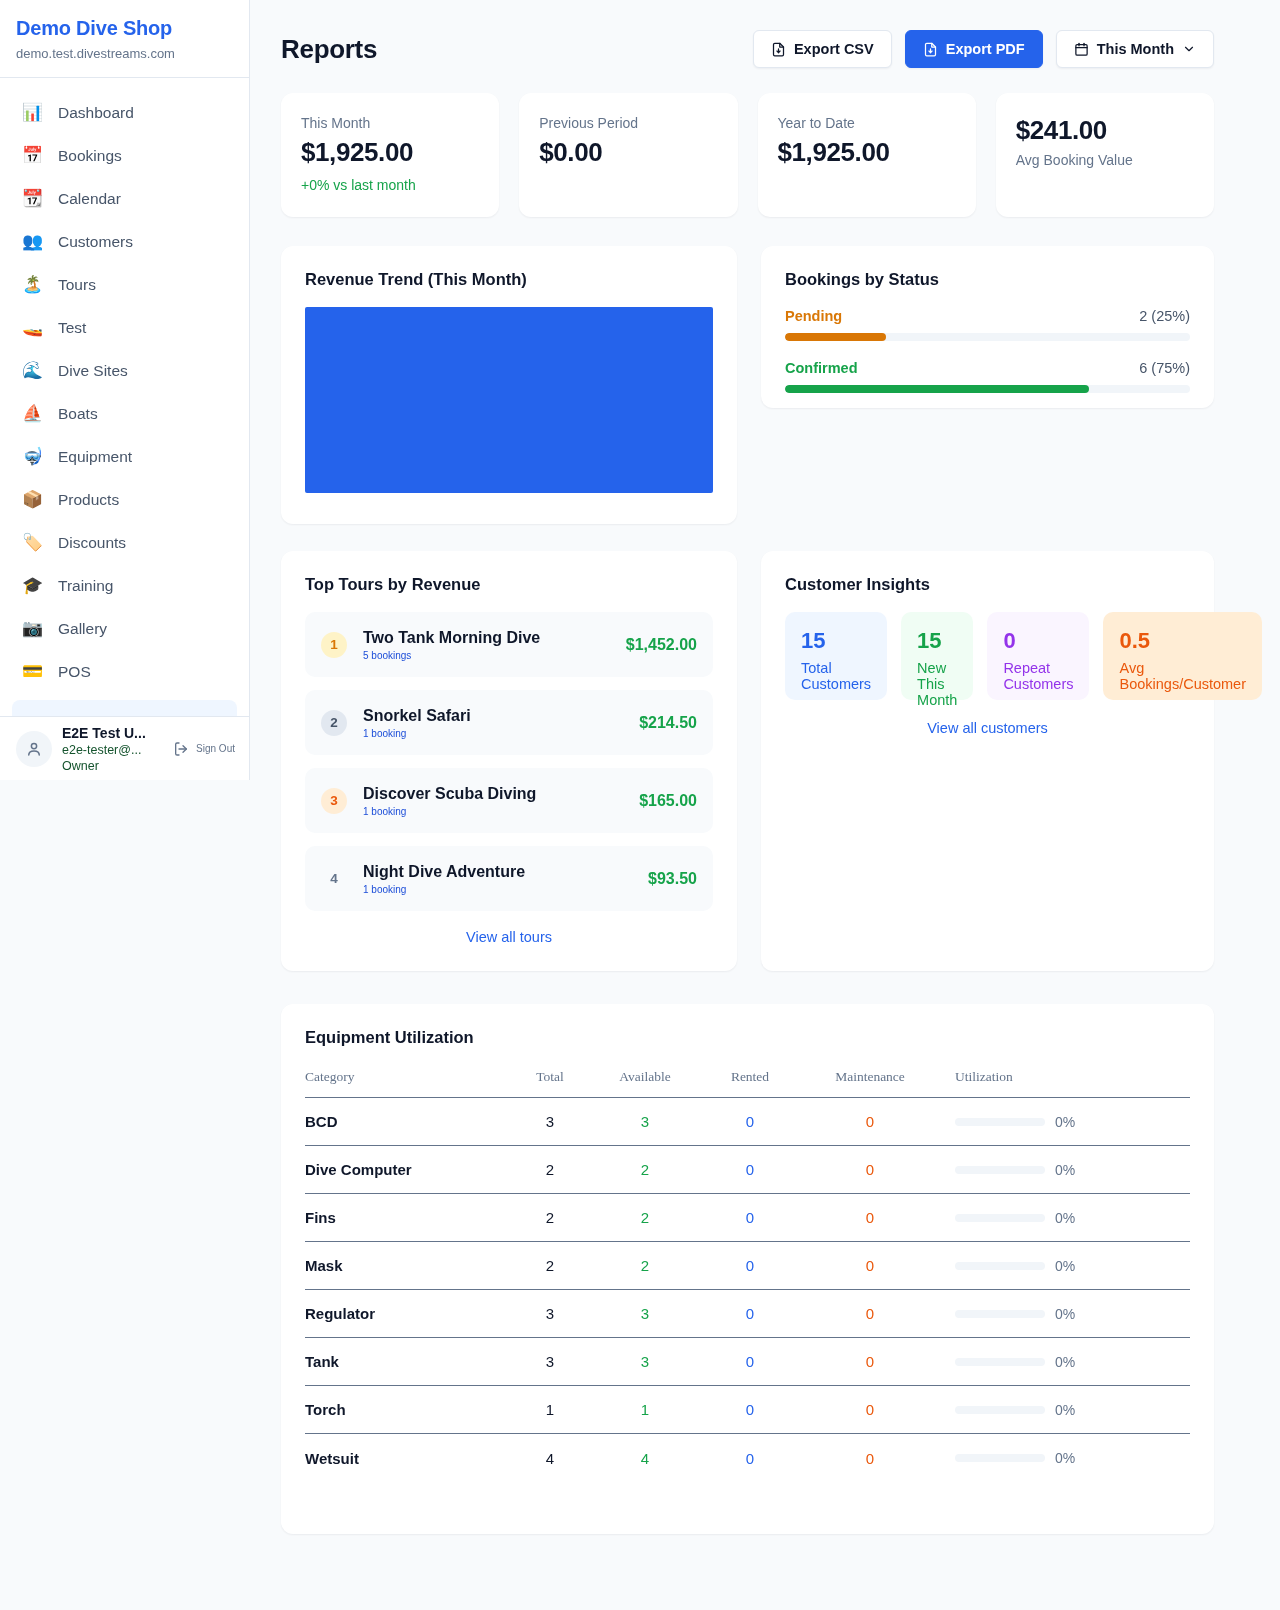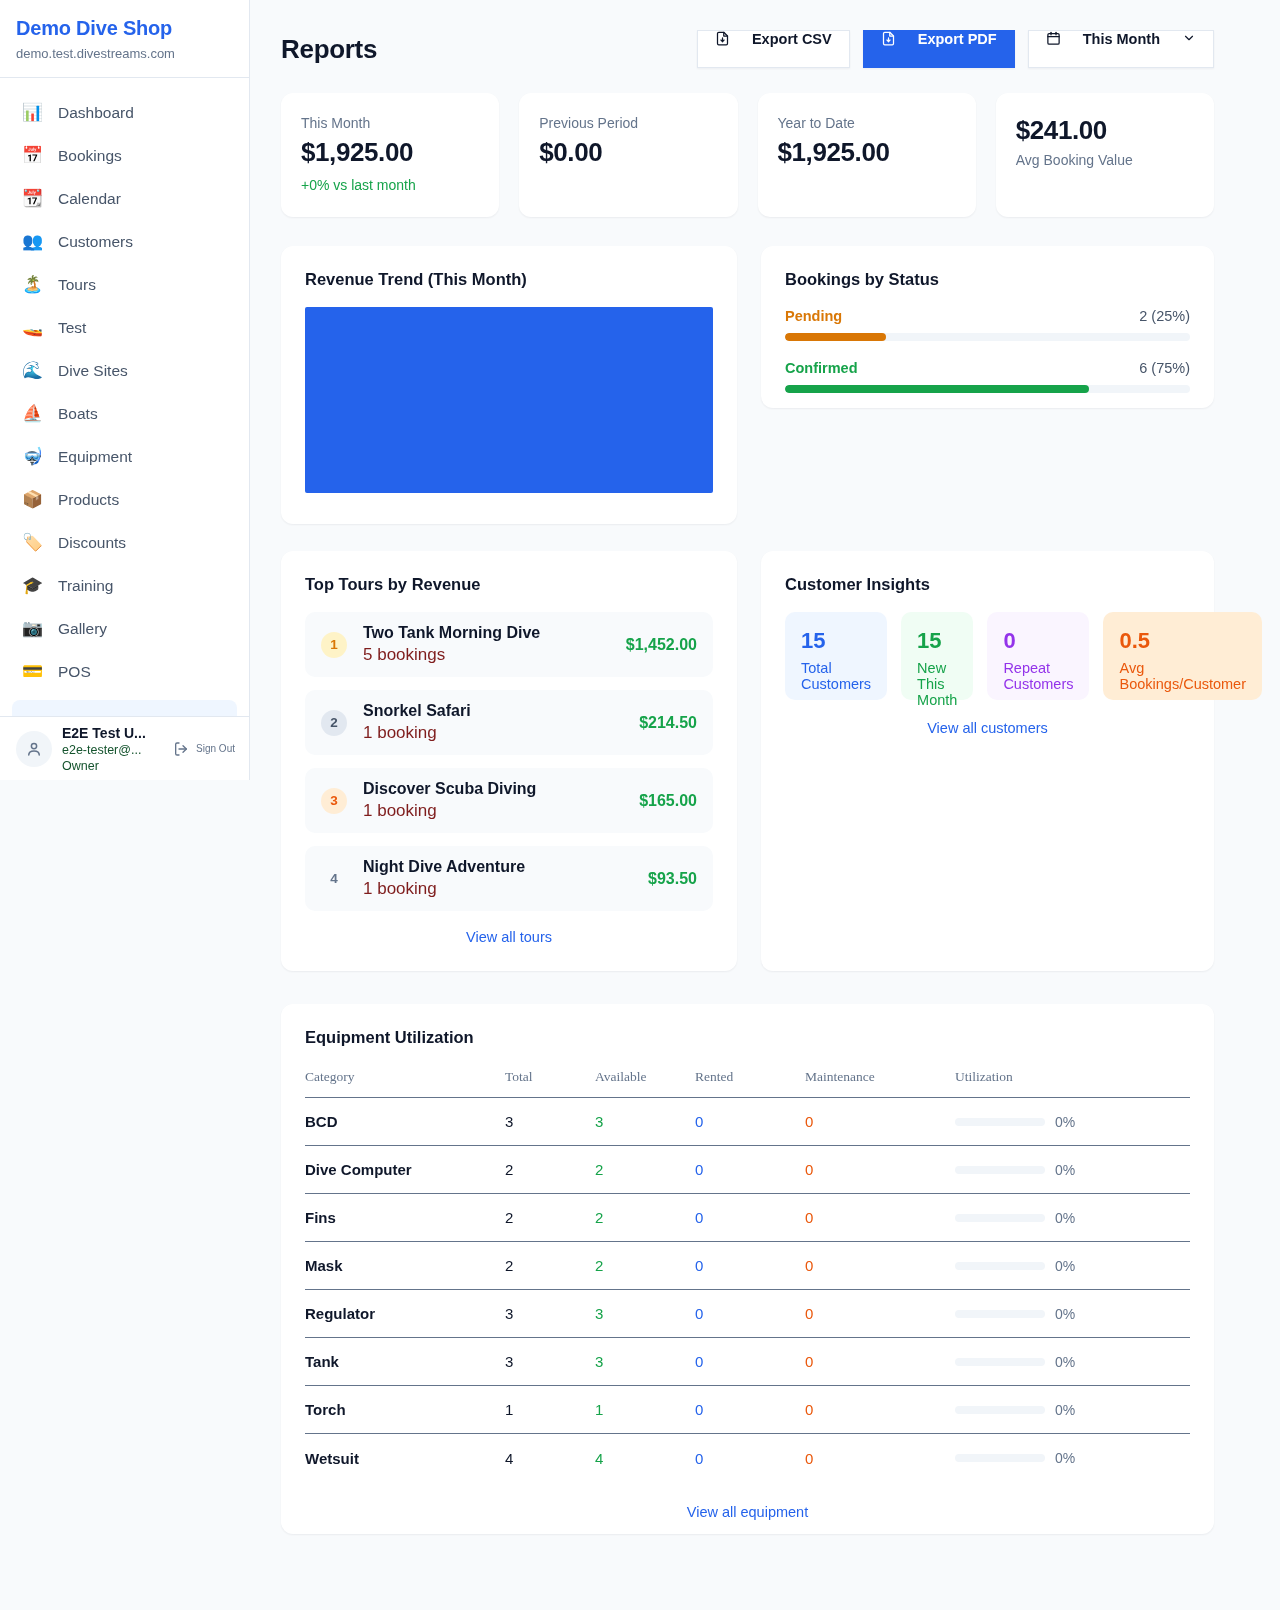--- a/index.html
+++ b/index.html
@@ -43,22 +43,22 @@
     background:none; border:none; color:#64748b; font-size:10px;
     font-family:inherit; cursor:pointer;
   }
   
   .main { position:absolute; left:250px; top:0; width:1030px; padding:30px 0 0 31px; }
   .content { width:933px; }
   .page-head { display:flex; align-items:center; justify-content:space-between; margin-bottom:25px; }
   .page-title { font-size:26px; font-weight:700; letter-spacing:-0.3px; }
   .btn-group { display:flex; gap:13px; }
   .btn {
-    display:inline-flex; align-items:flex-start; gap:22px; height:38px; padding:0 17px;
-    border-radius:0; font-size:14.5px; font-weight:600; font-family:inherit;
+    display:inline-flex; align-items:center; gap:8px; height:38px; padding:0 17px;
+    border-radius:6px; font-size:14.5px; font-weight:600; font-family:inherit;
     border:1px solid #e2e8f0; background:#fff; color:#0f172a; cursor:pointer;
     box-shadow:0 1px 2px rgba(15,23,42,.05);
   }
   .btn.primary { background:#2563eb; border-color:#2563eb; color:#fff; }
   .btn svg { display:block; }
   
   .card { background:#fff; border-radius:12px; padding:24px; box-shadow:0 1px 2px rgba(15,23,42,.06); }
   .card-title { font-size:16.5px; font-weight:700; }
   .stats-grid { display:grid; grid-template-columns:repeat(4,1fr); gap:20px; margin-bottom:29px; }
   .stat-card { background:#fff; border-radius:12px; padding:22px 20px; height:124px; box-shadow:0 1px 2px rgba(15,23,42,.06); }
@@ -78,39 +78,39 @@
   .row2 { display:grid; grid-template-columns:456px 453px; gap:24px; margin-bottom:33px; }
   .row2 .card { height:420px; }
   .tour-item { display:flex; align-items:center; background:#f8fafc; border-radius:10px; padding:12px 16px; margin-top:13px; min-height:65px; }
   .tour-item:first-of-type { margin-top:18px; }
   .rank { width:26px; height:26px; border-radius:50%; display:flex; align-items:center; justify-content:center; font-size:13.5px; font-weight:600; margin-right:16px; flex:0 0 26px; }
   .rank.r1 { background:#fef3c7; color:#d97706; }
   .rank.r2 { background:#e2e8f0; color:#475569; }
   .rank.r3 { background:#ffedd5; color:#ea580c; }
   .rank.r4 { background:transparent; color:#64748b; }
   .tour-name { font-size:16px; font-weight:600; }
-  .tour-sub { font-size:17px; color:#7f1d1d; margin-top:3px; }
+  .tour-sub { font-size:10px; color:#1d4ed8; margin-top:3px; }
   .tour-amount { margin-left:auto; font-size:16px; font-weight:700; color:#16a34a; }
   .view-link { display:block; text-align:center; color:#2563eb; font-size:14.5px; margin-top:18px; text-decoration:none; cursor:pointer; }
   .tile-grid { display:grid; grid-template-columns:1fr 1fr 1fr 1fr; gap:14px; margin-top:18px; }
   .tile { border-radius:10px; padding:16px; height:88px; }
   .t-value { font-size:22px; font-weight:700; }
   .t-label { font-size:14.5px; margin-top:6px; }
   .tile.blue   { background:#eff6ff; color:#2563eb; }
   .tile.green  { background:#f0fdf4; color:#16a34a; }
   .tile.purple { background:#faf5ff; color:#9333ea; }
   .tile.orange { background:#ffedd5; color:#ea580c; }
   
   .equip-card { height:530px; }
   .t-head, .t-row { display:grid; grid-template-columns:200px 90px 100px 110px 130px 255px; align-items:center; }
   .t-head { margin-top:22px; border-bottom:1px solid #64748b; }
   .t-head span { font-size:13.5px; color:#64748b; padding-bottom:12px;font-family:Liberation Serif, serif; }
   .t-row { height:48px; border-bottom:1px solid #64748b; font-size:15px; }
   .t-row:last-of-type { border-bottom:none; }
-  .cell-c { }
+  .cell-c { text-align:center; }
   .cat { font-weight:600; }
   .c-av { color:#16a34a; }
   .c-rent { color:#2563eb; }
   .c-maint { color:#ea580c; }
   .c-util { display:flex; align-items:center; gap:10px; padding-left:20px; }
   .util-track { width:90px; height:8px; background:#f1f5f9; border-radius:4px; }
   .util-text { font-size:14px; color:#64748b; }
   .equip-link { margin-top:22px; }
 </style>
 </head>
@@ -463,16 +463,15 @@
             <span class="cell-c c-rent">0</span>
             <span class="cell-c c-maint">0</span>
             <span class="c-util">
               <span class="util-track">
                 <span class="fill" style="width: 0%; display: block; background: rgb(37, 99, 235);"></span>
               </span>
               <span class="util-text">0%</span>
             </span>
           </div>
         </div>
-      <a class="view-link equip-link">View all equipment</a>
     </div>
   </div>
 </main>
 
 </body></html>

